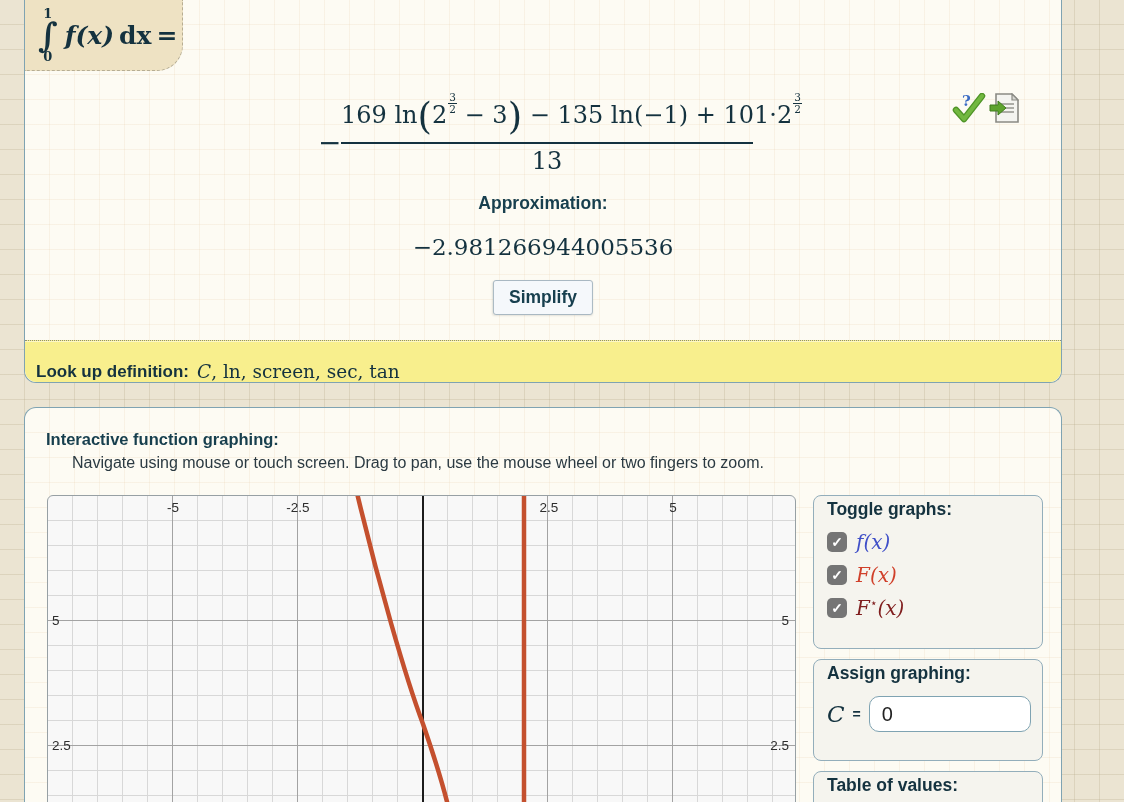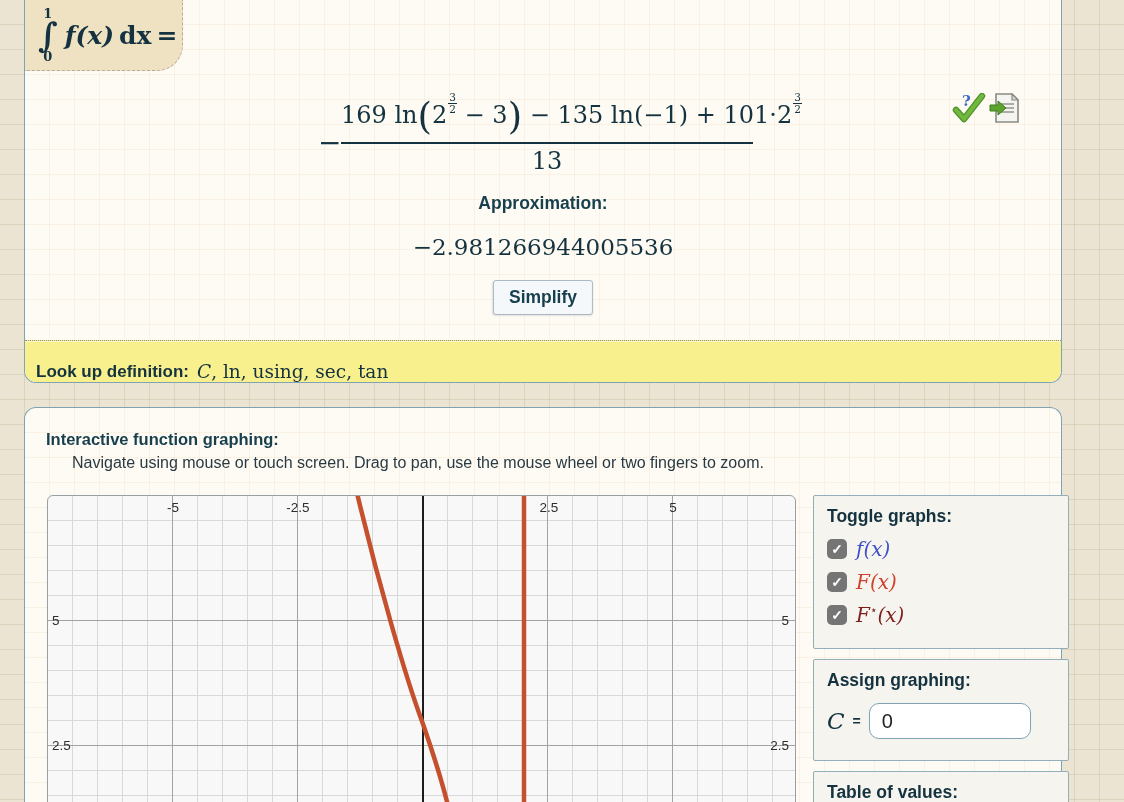--- a/index.html
+++ b/index.html
@@ -102,23 +102,23 @@
     cursor:grab;
   }
   .graph-box svg{ position:absolute; left:0; top:0; }
   .tick{ position:absolute; font-size:13.5px; color:#2e2e2e; line-height:15px; }
   .tick.xt{ top:4px; transform:translateX(-50%); }
   .tick.yl{ left:4px; }
   .tick.yr{ right:6px; text-align:right; }
 
   
   .side-box{
-    position:absolute; left:788px; width:256px;
-    background:#f5f4ee; border:1px solid #93aebb; border-radius:2px;
-    padding:10px 13px;
+    position:absolute; left:788px; width:230px;
+    background:#f5f4ee; border:1px solid #93aebb; border-radius:8px;
+    padding:3px 13px;
   }
   .side-title{ font-weight:bold; font-size:17.5px; color:#14323f; }
   .toggle-box{ top:87px; height:154px; }
   .toggle-row{ display:flex; align-items:center; gap:9px; margin-top:10px; height:23px; cursor:pointer; }
   .cb{
     width:20px; height:20px; border-radius:5px; background:#757575;
     color:#fff; font-size:14px; font-weight:bold; line-height:20px; text-align:center;
     flex:0 0 20px;
   }
   .fn-label{ font-family:"DejaVu Serif", serif; font-style:italic; font-size:20px; line-height:1; }
@@ -171,21 +171,21 @@
       <path d="M1 12 L9 12 L9 8 L17 15 L9 22 L9 18 L1 18 Z" fill="#5ea32f" stroke="#3f7d1e" stroke-width="1"></path>
     </svg>
   </div>
 
   <div class="approx-label">Approximation:</div>
   <div class="approx-value serif">−2.981266944005536</div>
   <button class="simplify-btn">Simplify</button>
 
   <div class="lookup-bar">
     <span class="lookup-label">Look up definition:</span>
-    <span class="lookup-terms"><span class="term it">C</span><span>, </span><span class="term">ln</span><span>, </span><span class="term">using</span><span>, </span><span class="term">sec</span><span>, </span><span class="term">tan</span></span>
+    <span class="lookup-terms"><span class="term it">C</span><span>, </span><span class="term">ln</span><span>, </span><span class="term">screen</span><span>, </span><span class="term">sec</span><span>, </span><span class="term">tan</span></span>
   </div>
 </div>
 
 <div class="panel panel-graph">
   <div class="graph-title">Interactive function graphing:</div>
   <div class="graph-subtitle">Navigate using mouse or touch screen. Drag to pan, use the mouse wheel or two fingers to zoom.</div>
 
   <div class="graph-box">
     <svg width="749" height="330" viewBox="0 0 749 330">
       <path d="M309,-3 C330,85 357,180 375,228 C385,257 394,283 402,318" fill="none" stroke="#c4502e" stroke-width="4.5" stroke-linecap="round"></path>

